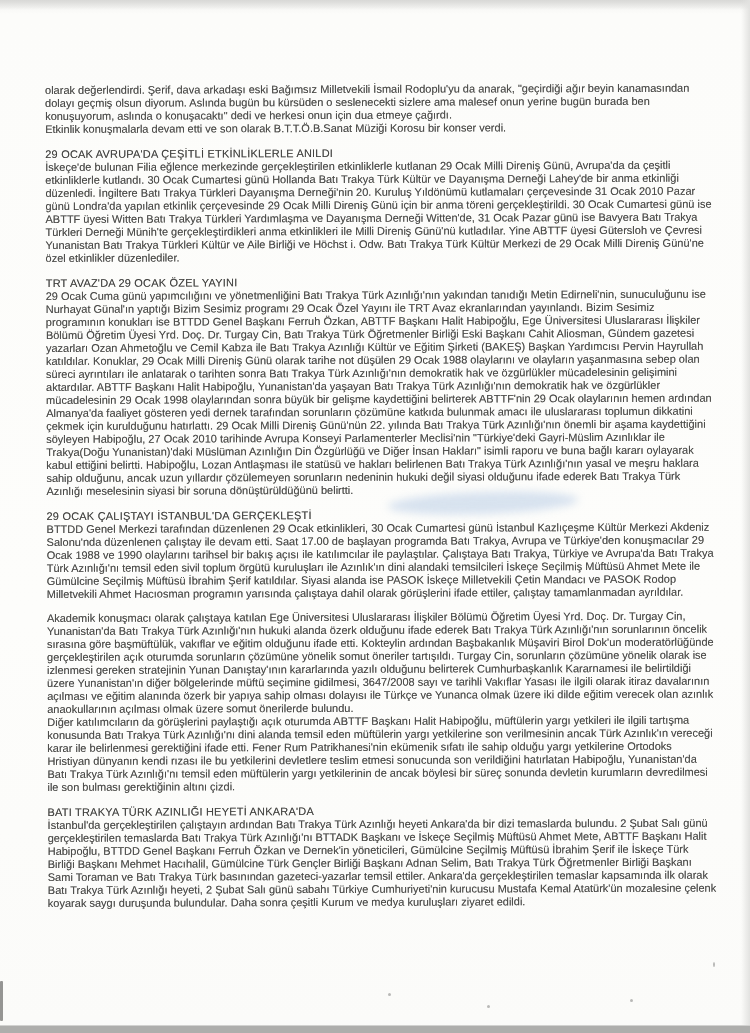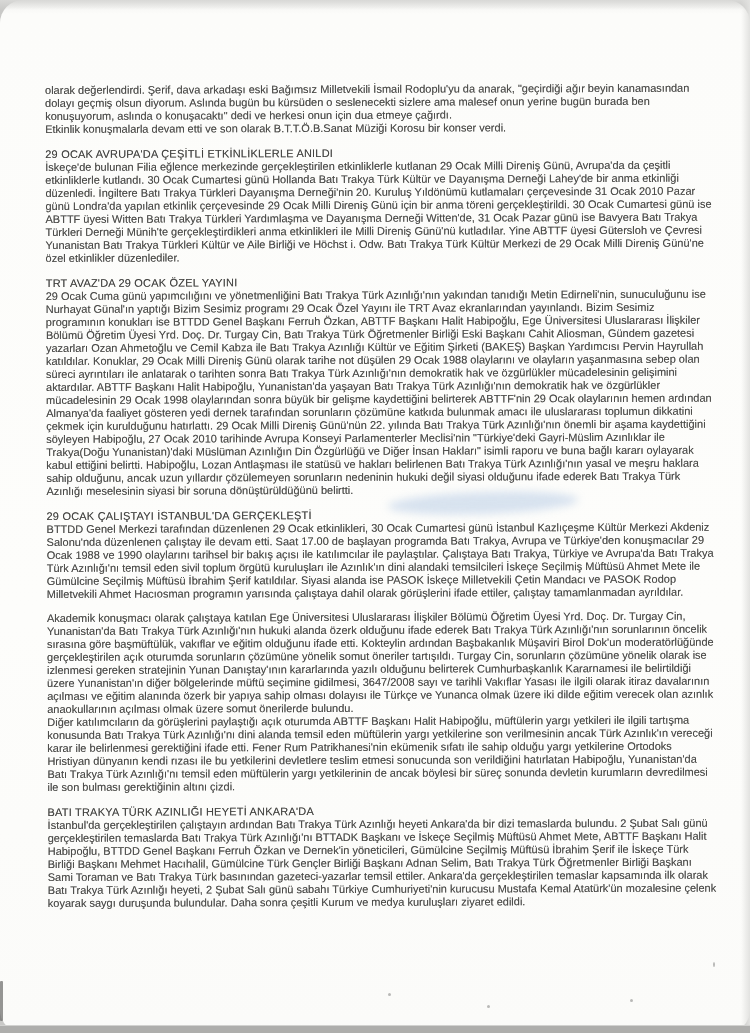--- a/index.html
+++ b/index.html
@@ -6,21 +6,20 @@
   body{
     width:750px;height:1033px;
     background:#c9c9c7;
     font-family:"Liberation Sans", sans-serif;
     overflow:hidden;
     position:relative;
   }
   .scan-page{
     position:absolute;inset:0;
     background:linear-gradient(180deg,#f2f2f0 0px,#fcfcfa 14px,#fdfdfb 60%,#fbfbf9 100%);
-    border-radius:23px;
   }
   .edge-top{
     position:absolute;left:0;top:0;width:100%;height:10px;
     background:linear-gradient(180deg,#d8d8d6 0%,rgba(216,216,214,0) 100%);
   }
   .edge-right{
     position:absolute;right:0;top:0;width:9px;height:100%;
     background:linear-gradient(270deg,#e2e2e0 0%,rgba(226,226,224,0) 100%);
   }
   .edge-bottom{

